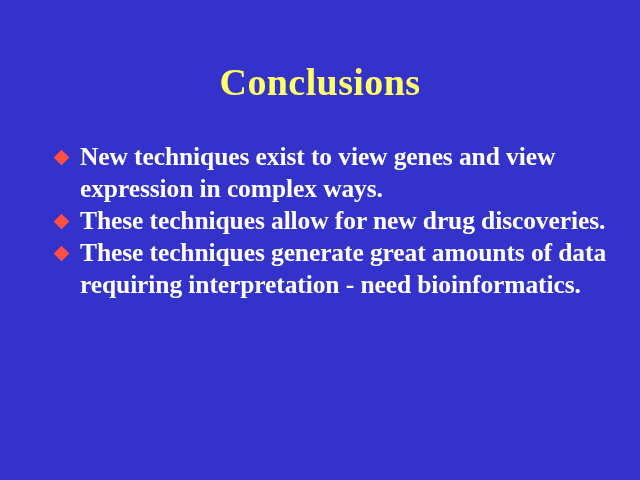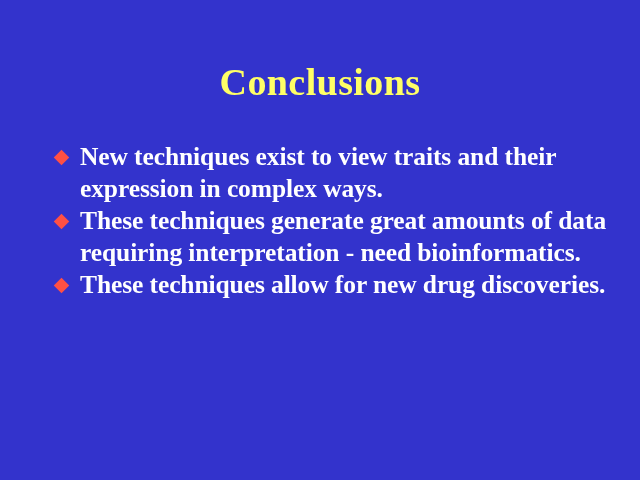--- a/index.html
+++ b/index.html
@@ -69,29 +69,29 @@
 <body>
 
 <div id="slide">
 
   <div id="slide-title">Conclusions</div>
 
   <ul id="bullet-list">
 
     <li class="bullet-item">
       <span class="bullet-marker"></span>
-      <span class="bullet-text">New techniques exist to view traits and their expression in complex ways.</span>
+      <span class="bullet-text">New techniques exist to view genes and view expression in complex ways.</span>
+    </li>
+
+    <li class="bullet-item">
+      <span class="bullet-marker"></span>
+      <span class="bullet-text">These techniques allow for new drug discoveries.</span>
     </li>
 
     <li class="bullet-item">
       <span class="bullet-marker"></span>
       <span class="bullet-text">These techniques generate great amounts of data requiring interpretation - need bioinformatics.</span>
-    </li>
-
-    <li class="bullet-item">
-      <span class="bullet-marker"></span>
-      <span class="bullet-text">These techniques allow for new drug discoveries.</span>
     </li>
 
 
   </ul>
 
 </div>
 
 </body></html>

